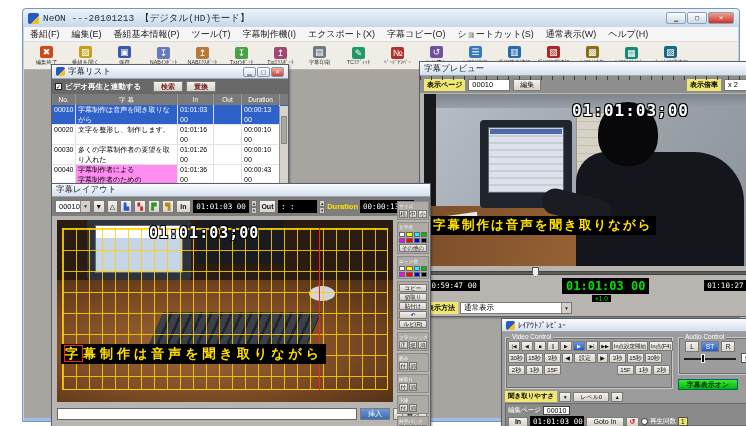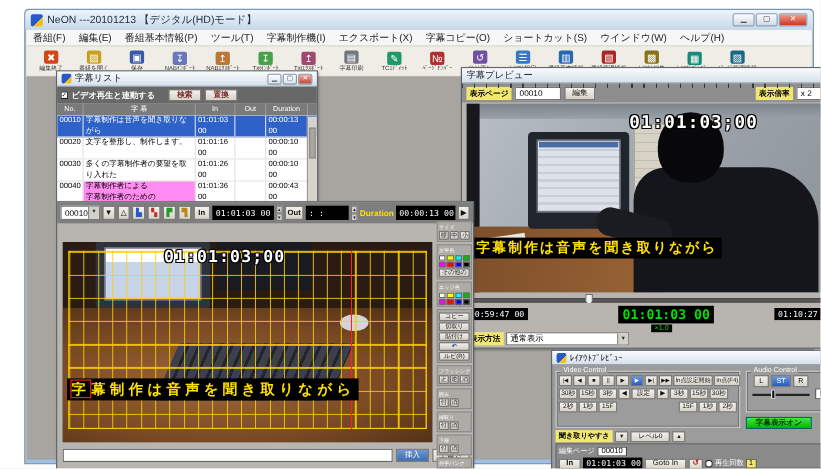--- a/index.html
+++ b/index.html
@@ -6,21 +6,21 @@
   html,body { background:#fff; font-family:"Liberation Sans",sans-serif; }
   #screen { position:relative; width:746px; height:426px; background:#fff; overflow:hidden; }
   .abs { position:absolute; }
 
   
   #app-window { left:22px; top:8px; width:718px; height:414px;
     border:1px solid #7a96b4; border-radius:4px 4px 0 0;
     box-shadow:0 0 0 2px #c2d4e8 inset; background:#a8a5a0; }
   #title-bar { left:0; top:0; right:0; height:18px;
     background:linear-gradient(#eef4fa,#c6d8ea); border-radius:4px 4px 0 0;
-    display:flex; align-items:center; padding:0 5px; gap:4px; }
+    display:flex; align-items:center; padding:0 5px; gap:4px;font-family:Liberation Mono, monospace; }
   #app-icon { width:11px; height:11px; background:linear-gradient(135deg,#2858c8 60%,#f0c020 60%); border-radius:2px; }
   #app-title { font-size:9.5px; color:#1c2c40; white-space:nowrap; }
   .win-ctrls { margin-left:auto; display:flex; gap:1px; }
   .win-ctrl { width:20px; height:12px; border:1px solid #8aa0b8; border-radius:2px;
     background:linear-gradient(#fcfdfe,#cfdae6); font-size:7px; line-height:10px; text-align:center; color:#445; }
   .win-ctrl.close { background:linear-gradient(#f0a090,#cc3322); color:#fff; width:26px; }
 
   #menu-bar { left:1px; top:18px; right:1px; height:15px; background:#f6f6f6;
     display:flex; align-items:center; border-bottom:1px solid #ddd; }
   .menu-item { font-size:9px; color:#222; padding:16px 6px; white-space:nowrap; }
@@ -178,21 +178,21 @@
 
   <div class="abs" id="menu-bar">
         <div class="menu-item">番組(F)</div>
         <div class="menu-item">編集(E)</div>
         <div class="menu-item">番組基本情報(P)</div>
         <div class="menu-item">ツール(T)</div>
         <div class="menu-item">字幕制作機(I)</div>
         <div class="menu-item">エクスポート(X)</div>
         <div class="menu-item">字幕コピー(O)</div>
         <div class="menu-item">ショートカット(S)</div>
-        <div class="menu-item">ウインドウ(W)</div>
+        <div class="menu-item">通常表示(W)</div>
         <div class="menu-item">ヘルプ(H)</div>
       </div>
   <div class="abs" id="main-toolbar">
         <div class="tb-item">
           <div class="tb-glyph" style="background: rgb(208, 72, 24);">✖</div>
           <div class="tb-label">編集終了</div>
         </div>
         <div class="tb-item">
           <div class="tb-glyph" style="background: rgb(200, 160, 32);">▨</div>
           <div class="tb-label">番組を開く</div>
@@ -362,20 +362,23 @@
             <div class="c-out"></div>
             <div class="c-dur">00:00:43 00</div>
           </div>
         </div>
     <div id="list-scroll">
           <div class="thumb"></div>
         </div>
   </div>
 
   <div class="sub-window" id="layout-window">
+    <div class="sub-title" style="height:13px;">
+      <div class="t">字幕レイアウト</div>
+    </div>
     <div id="ly-toolbar">
       <div class="combo" style="width:40px;height:13px;">
         <span>00010</span>
             <span class="arrow">▼</span>
           </div>
       <div class="btn" style="width:15px;height:13px;line-height:11px;">▼</div>
       <div class="btn" style="width:15px;height:13px;line-height:11px;">△</div>
       <div class="btn" style="width:15px;height:13px;line-height:11px;color:#2858c8;">▙</div>
       <div class="btn" style="width:15px;height:13px;line-height:11px;color:#c82828;">▚</div>
       <div class="btn" style="width:15px;height:13px;line-height:11px;color:#289828;">▛</div>

